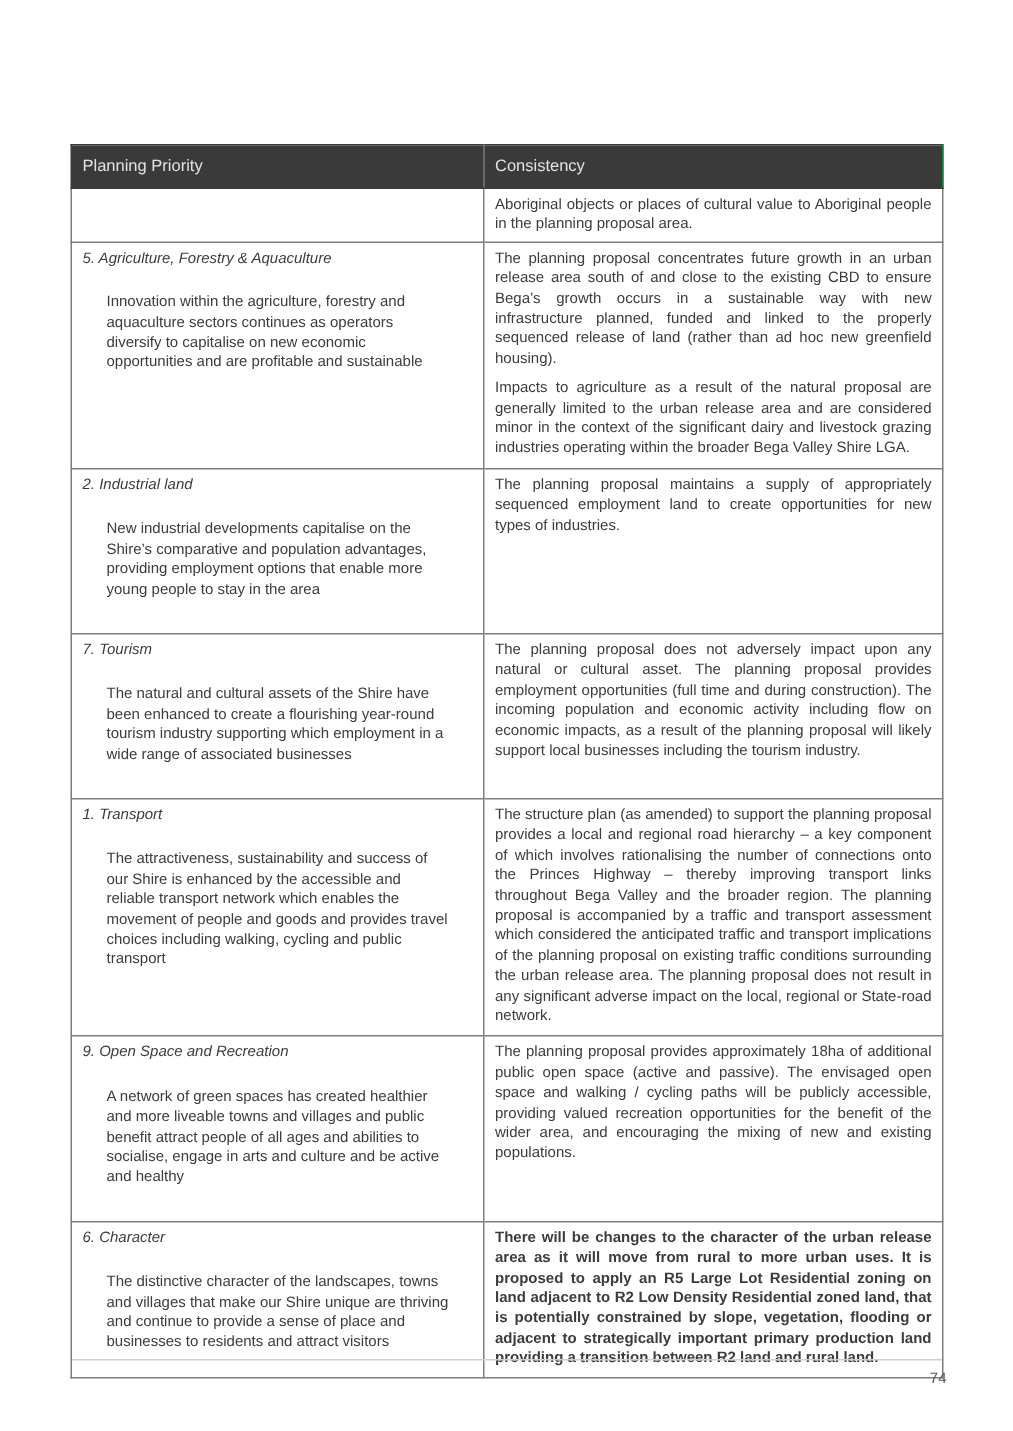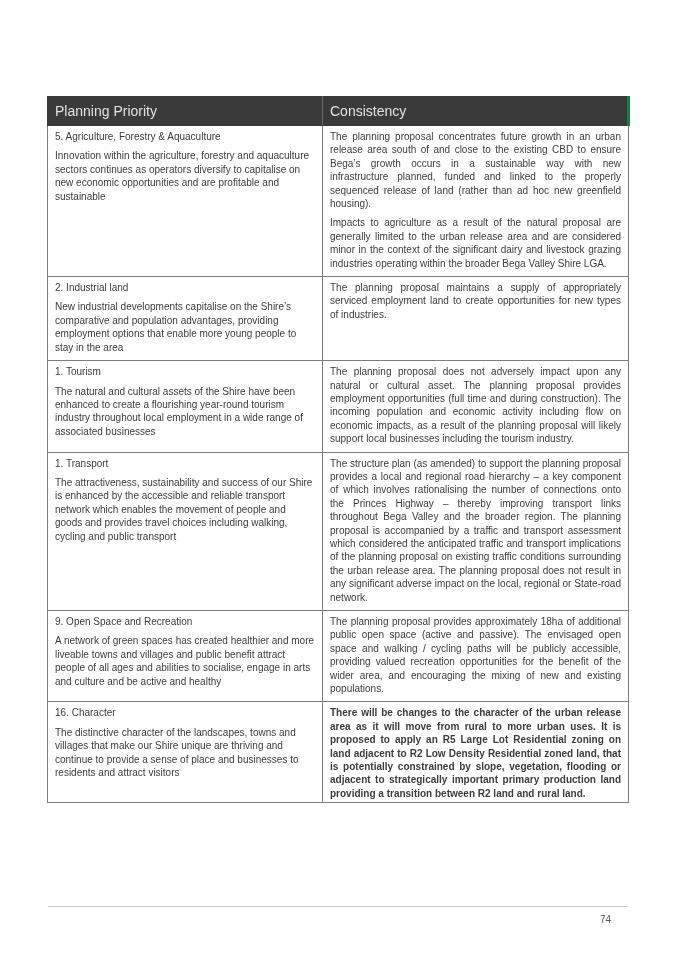--- a/index.html
+++ b/index.html
@@ -22,105 +22,112 @@
     width: 581px;
     border-collapse: collapse;
     table-layout: fixed;
   }
   .page-table col.c1 { width: 275px; }
   .page-table col.c2 { width: 306px; }
   .page-table th {
     background: #3a3a3a;
     color: #e2e2e2;
     font-weight: normal;
-    font-size: 14px;
+    font-size: 11px;
     text-align: left;
     padding: 0 7px;
     height: 28px;
     border: 1px solid #3a3a3a;
     border-right: 1px solid #6a6a6a;
   }
-  .page-table th:last-child { border-right: 3px solid #15803d; }
+  .page-table th:last-child { border-right: 1px solid #15803d; }
   .page-table td {
     border: 1.5px solid #7d7d7d;
     vertical-align: top;
     padding: 4px 7px 6px 7px;
     font-size: 10px;
     line-height: 13.4px;
   }
   .page-table td.consistency {
     text-align: justify;
   }
   .priority-title {
     margin: 0 0 6px 0;
+    font-style: italic;
   }
   .priority-desc {
-    margin: 0;
+    margin: 16px;
   }
   .consistency p {
     margin: 0 0 6px 0;
   }
   .consistency p:last-child { margin-bottom: 0; }
   .row-continued td { padding-bottom: 4px; }
   .row-last td { padding-bottom: 0; height: 96px; }
   .row-last .consistency { overflow: hidden; font-weight: bold; }
   .footer-rule {
     position: absolute;
     left: 48px;
     width: 580px;
     top: 906px;
     height: 0;
     border-top: 1.5px solid #cfcfcf;
   }
   .page-number {
     position: absolute;
-    right: 64px;
+    right: 44px;
     top: 914px;
     font-size: 10px;
     color: #555;
   }
 </style>
 </head>
 <body>
 
 <table class="page-table">
   <colgroup>
       <col class="c1">
       <col class="c2">
     </colgroup>
   <thead>
     <tr>
       <th>Planning Priority</th>
       <th>Consistency</th>
     </tr>
   </thead>
   <tbody>
+    <tr class="row-continued">
+      <td></td>
+      <td class="consistency">
+        <p>Aboriginal objects or places of cultural value to Aboriginal people in the planning proposal area.</p>
+      </td>
+    </tr>
     <tr>
       <td>
         <p class="priority-title">5. Agriculture, Forestry &amp; Aquaculture</p>
         <p class="priority-desc">Innovation within the agriculture, forestry and aquaculture sectors continues as operators diversify to capitalise on new economic opportunities and are profitable and sustainable</p>
       </td>
       <td class="consistency">
         <p>The planning proposal concentrates future growth in an urban release area south of and close to the existing CBD to ensure Bega’s growth occurs in a sustainable way with new infrastructure planned, funded and linked to the properly sequenced release of land (rather than ad hoc new greenfield housing).</p>
         <p>Impacts to agriculture as a result of the natural proposal are generally limited to the urban release area and are considered minor in the context of the significant dairy and livestock grazing industries operating within the broader Bega Valley Shire LGA.</p>
       </td>
     </tr>
     <tr>
       <td>
         <p class="priority-title">2. Industrial land</p>
         <p class="priority-desc">New industrial developments capitalise on the Shire’s comparative and population advantages, providing employment options that enable more young people to stay in the area</p>
       </td>
       <td class="consistency">
-        <p>The planning proposal maintains a supply of appropriately serviced employment land to create opportunities for new types of industries.</p>
+        <p>The planning proposal maintains a supply of appropriately sequenced employment land to create opportunities for new types of industries.</p>
       </td>
     </tr>
     <tr>
       <td>
-        <p class="priority-title">1. Tourism</p>
-        <p class="priority-desc">The natural and cultural assets of the Shire have been enhanced to create a flourishing year-round tourism industry throughout local employment in a wide range of associated businesses</p>
+        <p class="priority-title">7. Tourism</p>
+        <p class="priority-desc">The natural and cultural assets of the Shire have been enhanced to create a flourishing year-round tourism industry supporting which employment in a wide range of associated businesses</p>
       </td>
       <td class="consistency">
         <p>The planning proposal does not adversely impact upon any natural or cultural asset. The planning proposal provides employment opportunities (full time and during construction). The incoming population and economic activity including flow on economic impacts, as a result of the planning proposal will likely support local businesses including the tourism industry.</p>
       </td>
     </tr>
     <tr>
       <td>
         <p class="priority-title">1. Transport</p>
         <p class="priority-desc">The attractiveness, sustainability and success of our Shire is enhanced by the accessible and reliable transport network which enables the movement of people and goods and provides travel choices including walking, cycling and public transport</p>
       </td>
@@ -132,21 +139,21 @@
       <td>
         <p class="priority-title">9. Open Space and Recreation</p>
         <p class="priority-desc">A network of green spaces has created healthier and more liveable towns and villages and public benefit attract people of all ages and abilities to socialise, engage in arts and culture and be active and healthy</p>
       </td>
       <td class="consistency">
         <p>The planning proposal provides approximately 18ha of additional public open space (active and passive). The envisaged open space and walking / cycling paths will be publicly accessible, providing valued recreation opportunities for the benefit of the wider area, and encouraging the mixing of new and existing populations.</p>
       </td>
     </tr>
     <tr class="row-last">
       <td>
-        <p class="priority-title">16. Character</p>
+        <p class="priority-title">6. Character</p>
         <p class="priority-desc">The distinctive character of the landscapes, towns and villages that make our Shire unique are thriving and continue to provide a sense of place and businesses to residents and attract visitors</p>
       </td>
       <td class="consistency">
         <p>There will be changes to the character of the urban release area as it will move from rural to more urban uses. It is proposed to apply an R5 Large Lot Residential zoning on land adjacent to R2 Low Density Residential zoned land, that is potentially constrained by slope, vegetation, flooding or adjacent to strategically important primary production land providing a transition between R2 land and rural land.</p>
       </td>
     </tr>
   </tbody>
 </table>
 
 <div class="footer-rule"></div>

